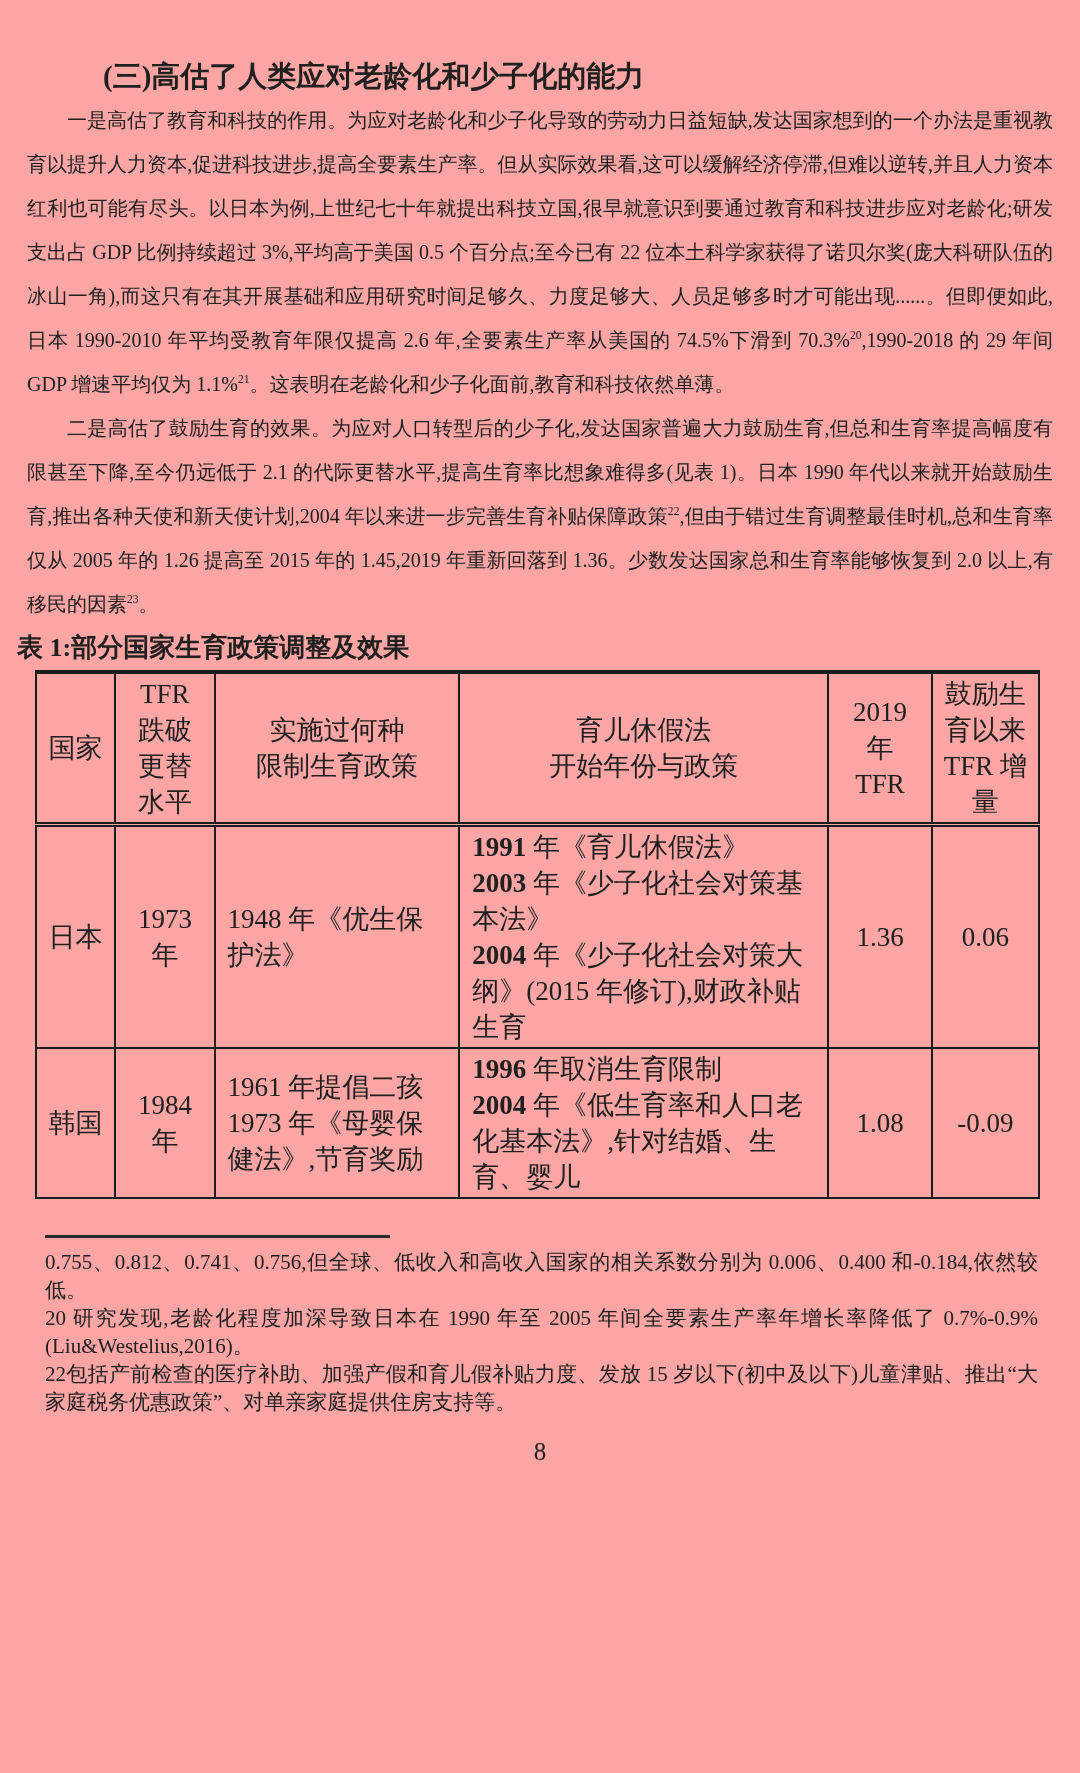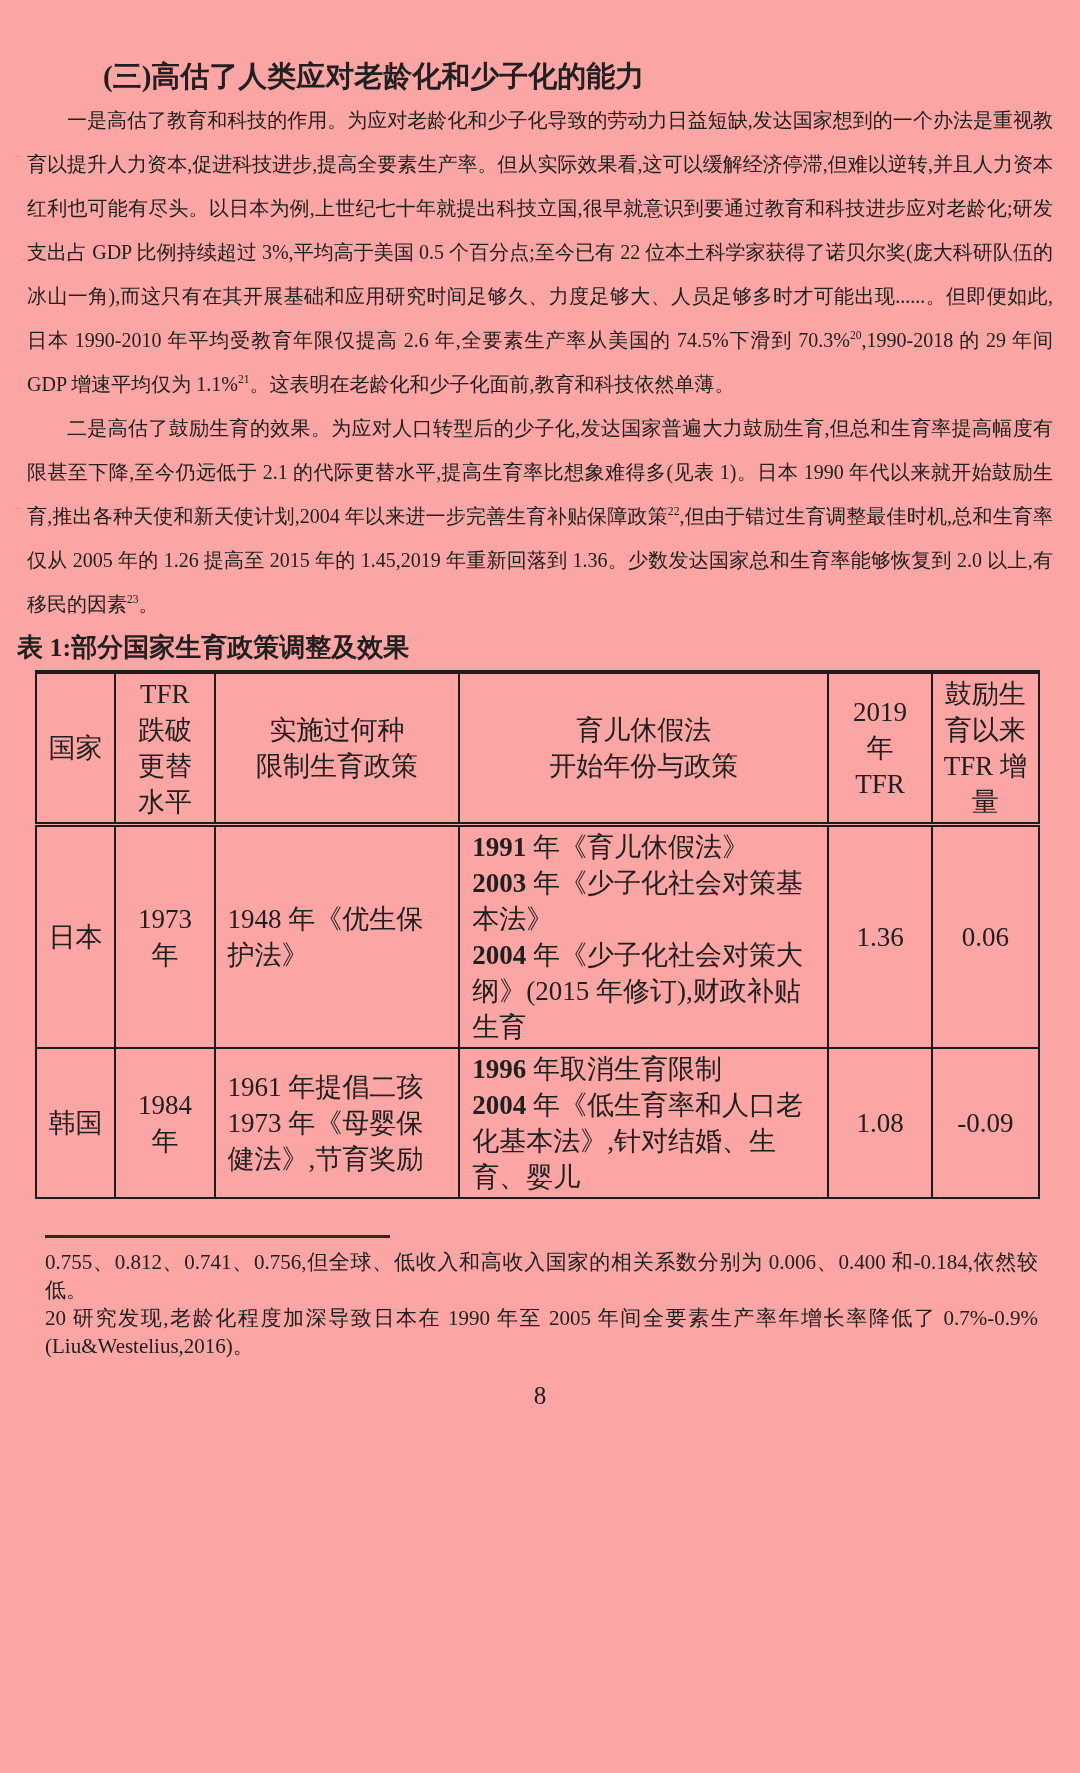--- a/index.html
+++ b/index.html
@@ -177,17 +177,18 @@
           <td class="cell-center">-0.09</td>
         </tr>
       </tbody>
   </table>
 
   <hr class="fn-divider">
 
   <div class="footnotes">
       <p class="footnote">0.755、0.812、0.741、0.756,但全球、低收入和高收入国家的相关系数分别为 0.006、0.400 和-0.184,依然较低。</p>
       <p class="footnote">20 研究发现,老龄化程度加深导致日本在 1990 年至 2005 年间全要素生产率年增长率降低了 0.7%-0.9%(Liu&amp;Westelius,2016)。</p>
+      <p class="footnote">22包括产前检查的医疗补助、加强产假和育儿假补贴力度、发放 15 岁以下(初中及以下)儿童津贴、推出“大家庭税务优惠政策”、对单亲家庭提供住房支持等。</p>
     </div>
 
   <div class="page-number">8</div>
 
 </div>
 
 </body></html>

